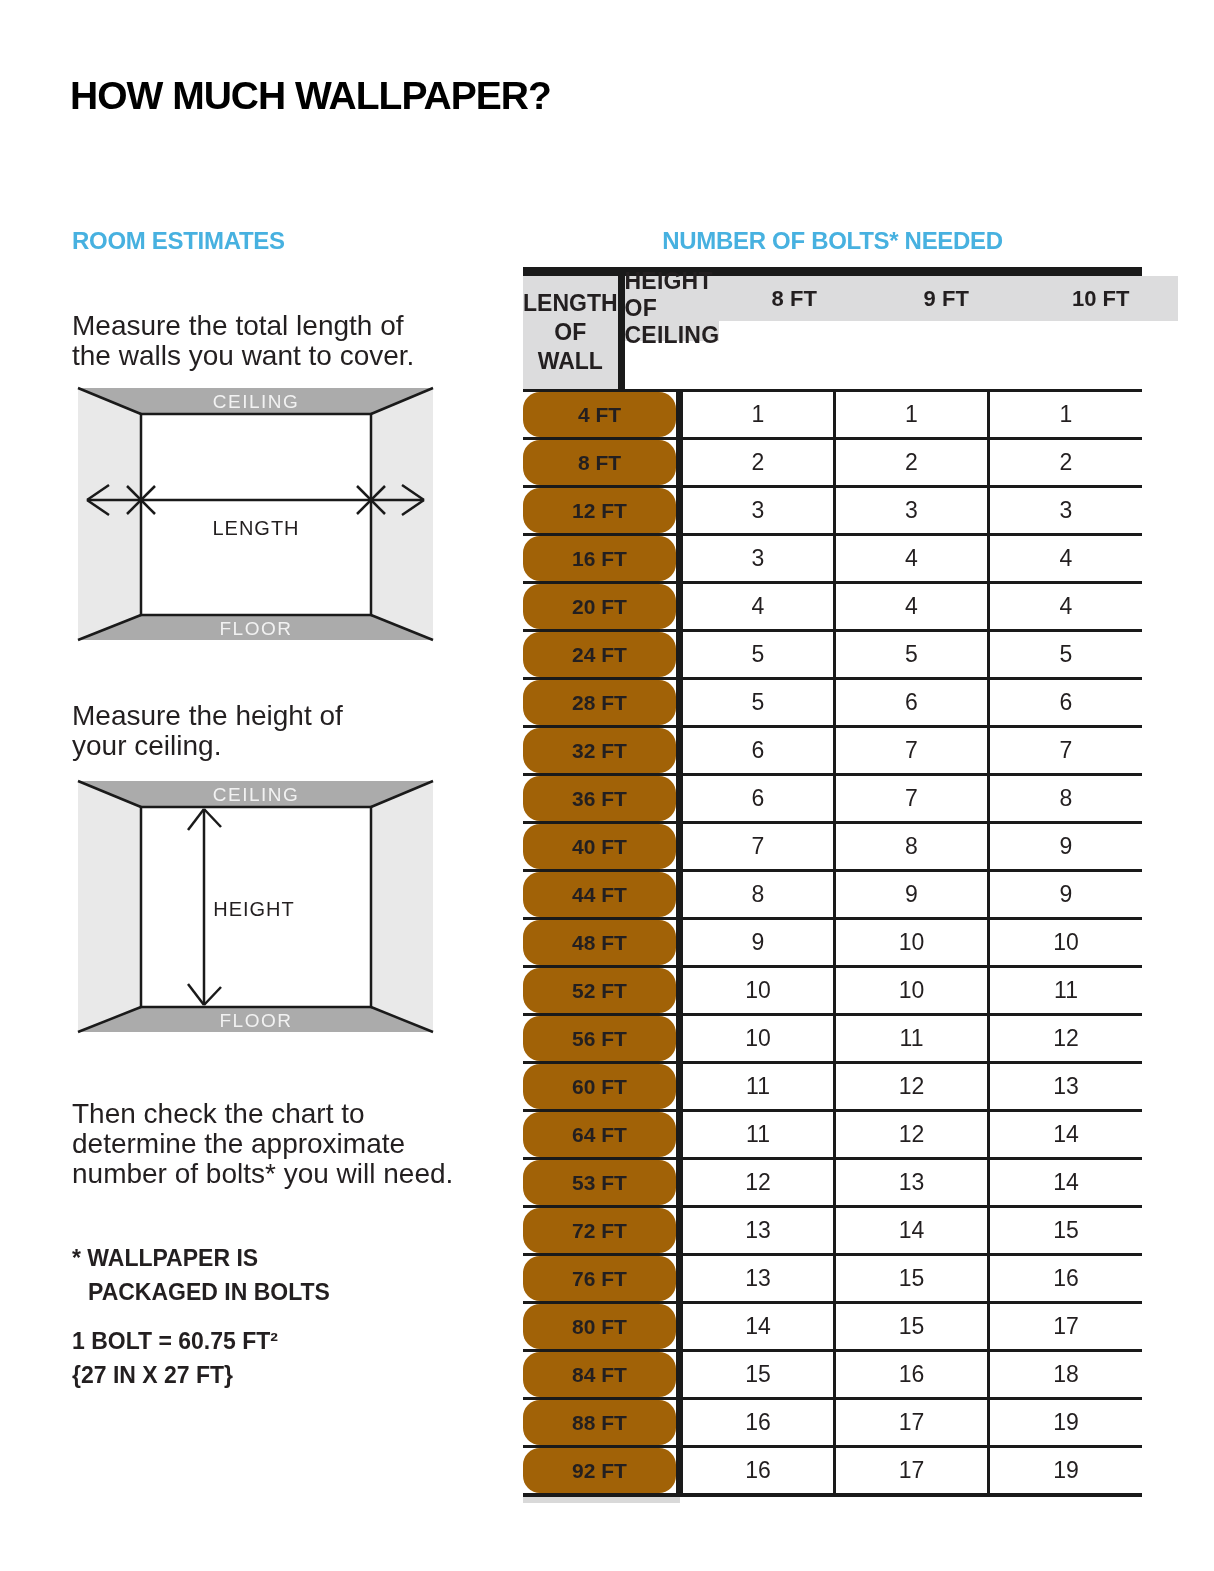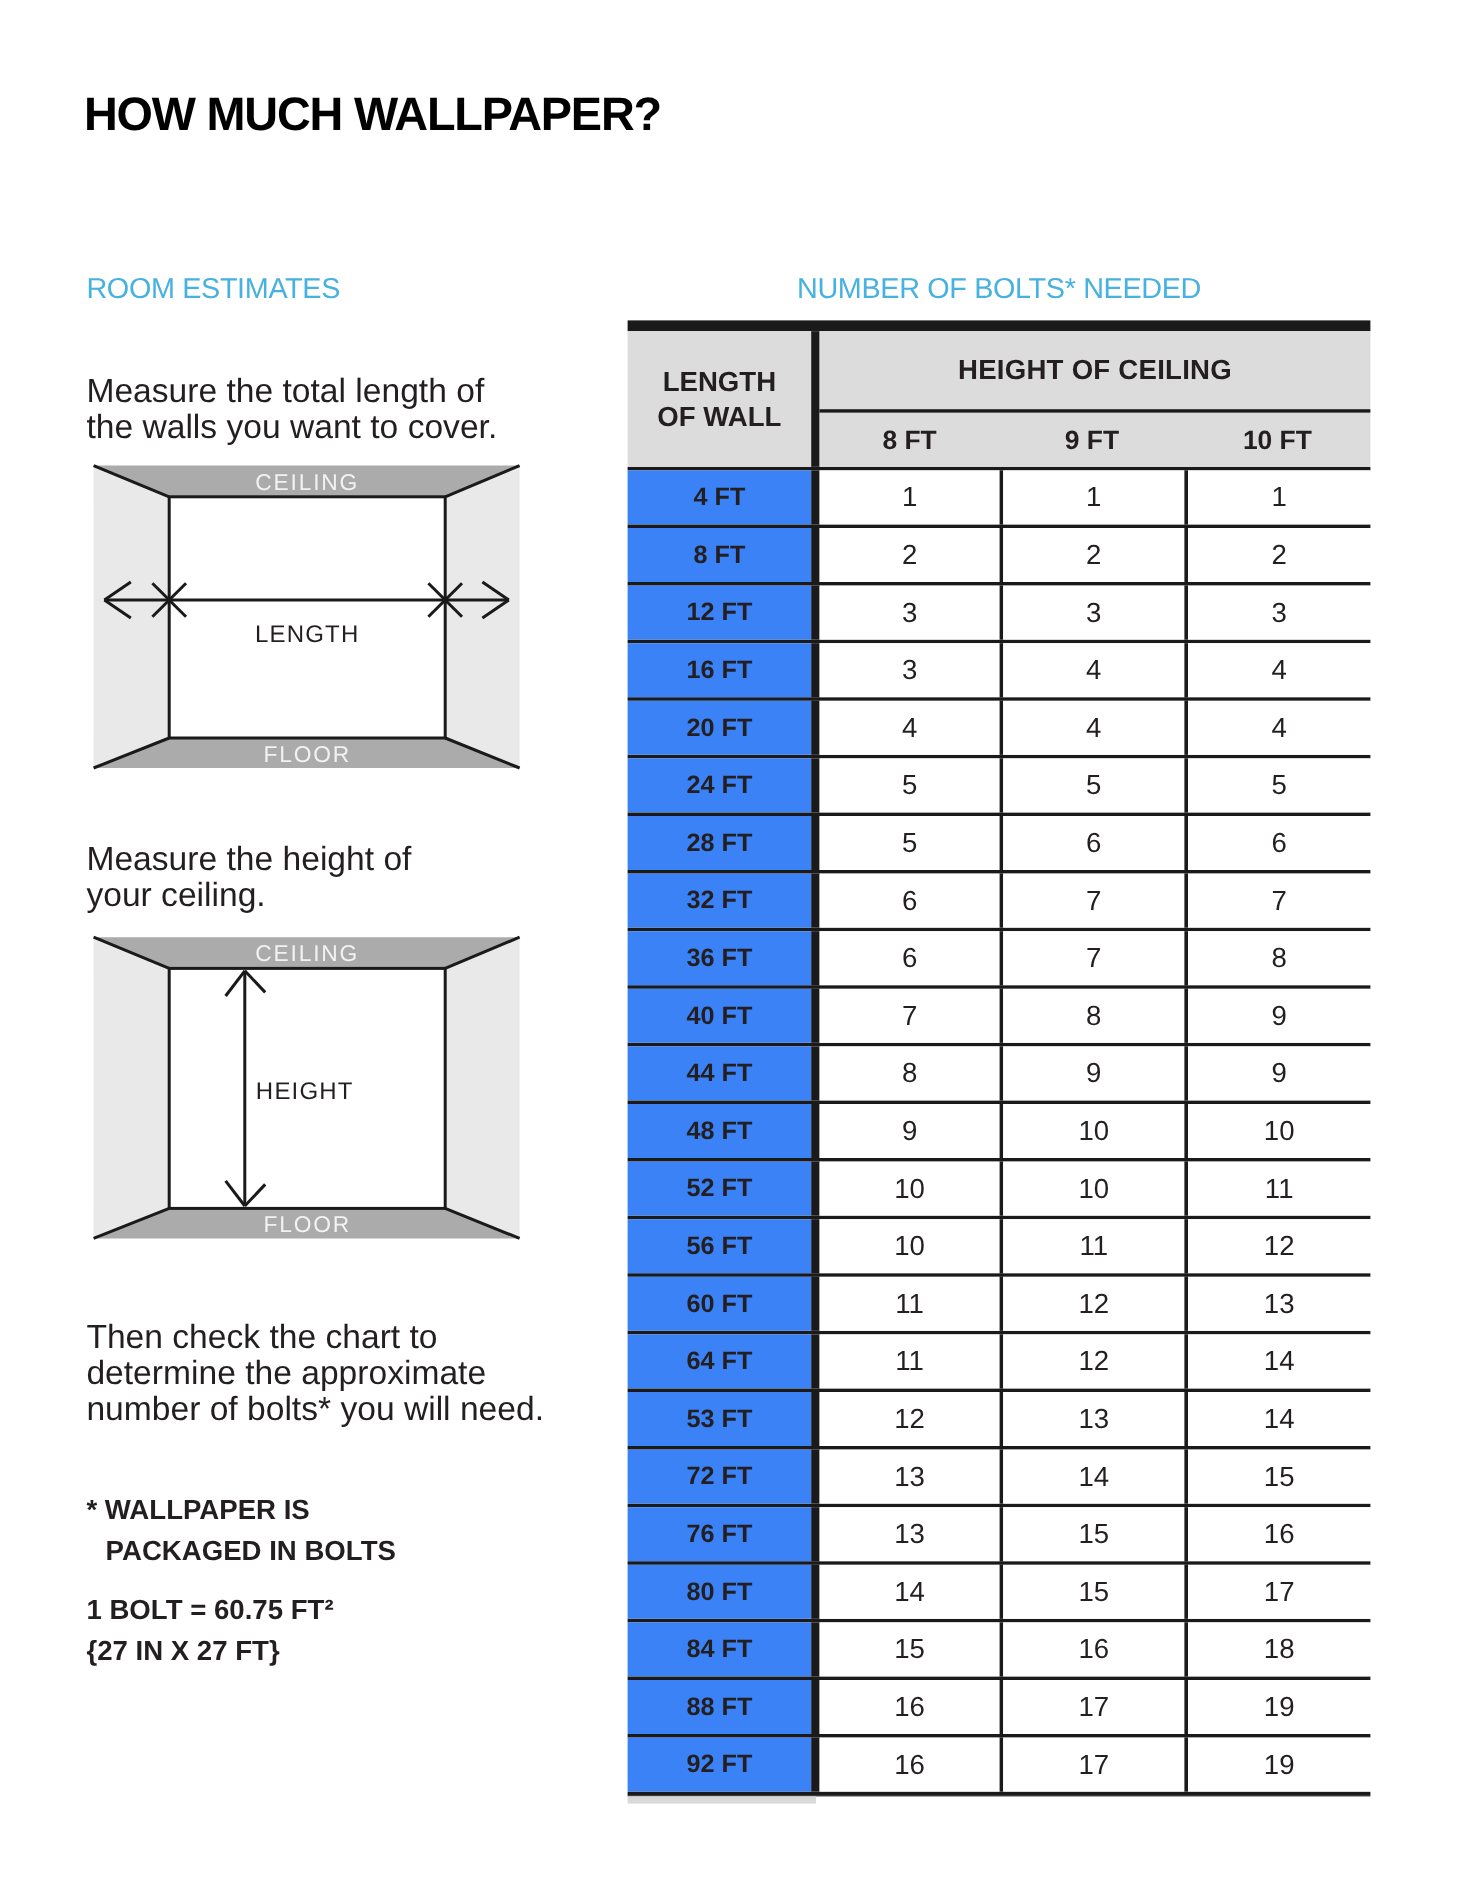--- a/index.html
+++ b/index.html
@@ -9,21 +9,21 @@
     color:#231f20;
   }
   .abs{position:absolute;}
   
   .page-title{
     left:70px;top:48px;
     font-size:39px;font-weight:bold;letter-spacing:-1px;
     color:#000000;white-space:nowrap;
   }
   .section-heading{
-    font-size:24px;font-weight:normal;letter-spacing:-0.3px;
+    font-size:24px;font-weight:bold;letter-spacing:-0.3px;
     color:#47b1e0;white-space:nowrap;
   }
   .h-room{left:72px;top:227px;}
   .h-bolts{left:523px;top:227px;width:619px;text-align:center;}
   
   .copy{
     font-size:28px;line-height:30px;color:#231f20;
     white-space:pre-line;
   }
   .p1{left:72px;top:283px;}
@@ -40,39 +40,39 @@
   .dg-txt-dark{fill:#231f20;font-size:20px;letter-spacing:1px;}
   
   .bolt-table{left:523px;top:267px;width:619px;}
   .t-topbar{height:9px;background:#1a1a1a;}
   .t-header{display:flex;height:113px;}
   .t-corner{
     width:153px;background:#dcdcdd;display:flex;align-items:center;justify-content:center;
     font-size:23px;font-weight:bold;text-align:center;white-space:pre-line;line-height:29px;
   }
   .vthick{width:7px;background:#1a1a1a;flex:none;}
-  .t-colhead{flex:1;display:flex;flex-direction:column;}
+  .t-colhead{flex:1;display:flex;flex-direction:row;}
   .t-hoc{
     height:65px;background:#dcdcdd;display:flex;align-items:center;justify-content:center;
     font-size:23px;font-weight:bold;letter-spacing:0.2px;
   }
   .t-thin{height:3px;background:#1a1a1a;}
   .t-sub{height:45px;background:#dcdcdd;display:flex;}
   .t-sub span{
     display:flex;align-items:center;justify-content:center;
     font-size:22px;font-weight:bold;
   }
   .t-sub .s1{width:150px;}
   .t-sub .s2{width:154px;}
   .t-sub .s3{width:155px;}
   .t-body{border-top:3px solid #1a1a1a;}
   .t-row{display:flex;height:48px;box-sizing:border-box;border-bottom:3px solid #1a1a1a;}
   .c-label{
-    width:153px;background:#3b82f6;display:flex;align-items:center;justify-content:center;
-    font-size:21px;font-weight:bold;flex:none;
+    width:153px;background:#a16207;display:flex;align-items:center;justify-content:center;
+    font-size:21px;font-weight:bold;flex:none;border-radius:17px;
   }
   .vline{width:3px;background:#1a1a1a;flex:none;}
   .c-val{
     display:flex;align-items:center;justify-content:center;
     font-size:23px;background:#ffffff;flex:none;
   }
   .c-val.v1{width:150px;}
   .c-val.v2{width:151px;}
   .c-val.v3{width:152px;}
   .t-bottom{height:1px;background:#1a1a1a;}

